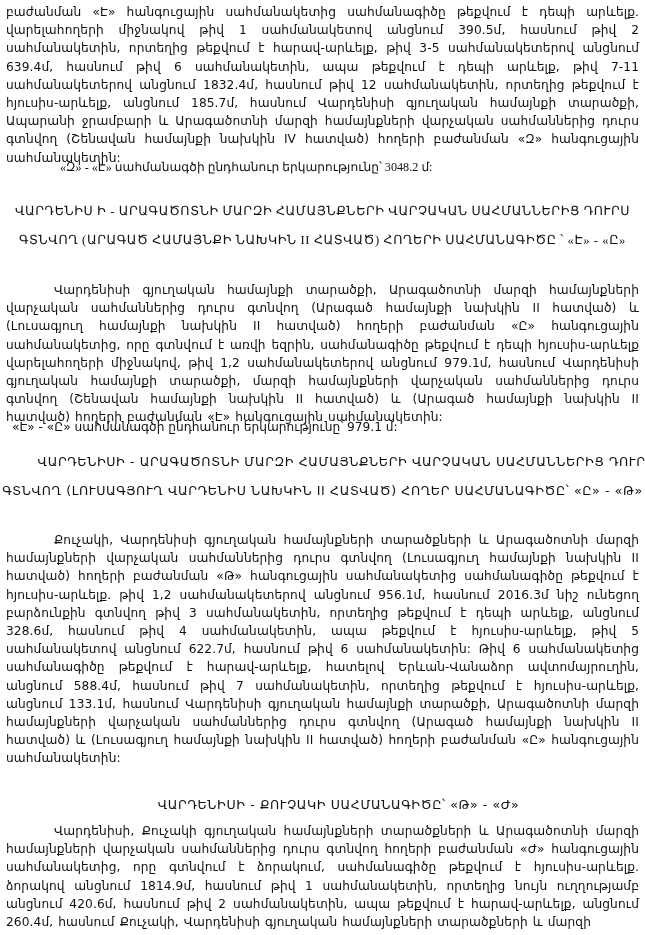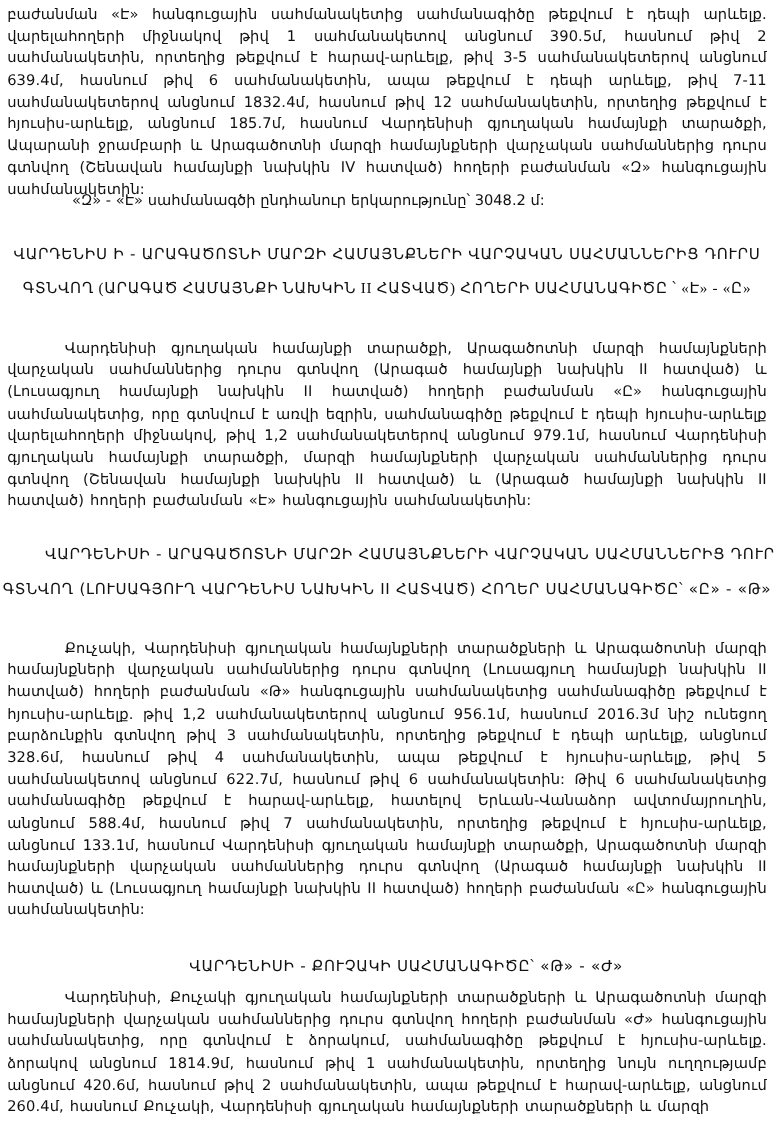--- a/index.html
+++ b/index.html
@@ -25,26 +25,27 @@
     font-size: 12.6px; line-height: 29px; letter-spacing: 0.6px;
     font-weight: normal;
   }
 </style>
 </head>
 <body>
 
 <div class="page">
 
   <div class="para" style="top:3px;">բաժանման «Է» հանգուցային սահմանակետից սահմանագիծը թեքվում է դեպի արևելք. վարելահողերի միջնակով թիվ 1 սահմանակետով անցնում 390.5մ, հասնում թիվ 2 սահմանակետին, որտեղից թեքվում է հարավ-արևելք, թիվ 3-5 սահմանակետերով անցնում 639.4մ, հասնում թիվ 6 սահմանակետին, ապա թեքվում է դեպի արևելք, թիվ 7-11 սահմանակետերով անցնում 1832.4մ, հասնում թիվ 12 սահմանակետին, որտեղից թեքվում է հյուսիս-արևելք, անցնում 185.7մ, հասնում Վարդենիսի գյուղական  համայնքի տարածքի, Ապարանի ջրամբարի և Արագածոտնի մարզի համայնքների վարչական սահմաններից դուրս գտնվող (Շենավան համայնքի նախկին IV հատված) հողերի բաժանման «Զ» հանգուցային սահմանակետին:</div>
-  <div class="length" style="left:60px; top:158px;">«Զ» - «Է» սահմանագծի ընդհանուր երկարությունը՝ 3048.2 մ:</div>
+  <div class="length" style="left:60px; top:158px;font-family:Liberation Serif, serif;">«Զ» - «Է» սահմանագծի ընդհանուր երկարությունը՝ 3048.2 մ:</div>
 
-  <div class="heading" style="top:197px;">ՎԱՐԴԵՆԻՍ Ի - ԱՐԱԳԱԾՈՏՆԻ ՄԱՐԶԻ ՀԱՄԱՅՆՔՆԵՐԻ ՎԱՐՉԱԿԱՆ ՍԱՀՄԱՆՆԵՐԻՑ ԴՈՒՐՍ</div>
+  <div class="heading" style="top:197px;font-family:Liberation Serif, serif;">ՎԱՐԴԵՆԻՍ Ի - ԱՐԱԳԱԾՈՏՆԻ ՄԱՐԶԻ ՀԱՄԱՅՆՔՆԵՐԻ ՎԱՐՉԱԿԱՆ ՍԱՀՄԱՆՆԵՐԻՑ ԴՈՒՐՍ</div>
   <div class="heading" style="top:226px;font-family:Liberation Serif, serif;">ԳՏՆՎՈՂ (ԱՐԱԳԱԾ ՀԱՄԱՅՆՔԻ ՆԱԽԿԻՆ II ՀԱՏՎԱԾ) ՀՈՂԵՐԻ  ՍԱՀՄԱՆԱԳԻԾԸ ՝  «Է» - «Ը»</div>
 
   <div class="para indent" style="top:281px;">Վարդենիսի գյուղական  համայնքի տարածքի, Արագածոտնի մարզի համայնքների վարչական սահմաններից դուրս գտնվող (Արագած համայնքի նախկին II հատված) և (Լուսագյուղ համայնքի նախկին II հատված) հողերի բաժանման «Ը» հանգուցային սահմանակետից, որը գտնվում է առվի եզրին, սահմանագիծը թեքվում է դեպի հյուսիս-արևելք վարելահողերի միջնակով, թիվ 1,2 սահմանակետերով անցնում 979.1մ, հասնում Վարդենիսի գյուղական  համայնքի տարածքի, մարզի համայնքների վարչական սահմաններից դուրս գտնվող (Շենավան համայնքի նախկին II հատված) և (Արագած համայնքի նախկին II հատված) հողերի բաժանման «Է» հանգուցային սահմանակետին:</div>
+  <div class="length" style="left:12px; top:418px;">«Է» - «Ը» սահմանագծի ընդհանուր երկարությունը՝  979.1 մ:</div>
 
   <div class="heading" style="top:447px;margin-left:24px;">ՎԱՐԴԵՆԻՍԻ - ԱՐԱԳԱԾՈՏՆԻ ՄԱՐԶԻ ՀԱՄԱՅՆՔՆԵՐԻ ՎԱՐՉԱԿԱՆ ՍԱՀՄԱՆՆԵՐԻՑ ԴՈՒՐՍ</div>
   <div class="heading" style="top:476px;">ԳՏՆՎՈՂ (ԼՈՒՍԱԳՅՈՒՂ ՎԱՐԴԵՆԻՍ ՆԱԽԿԻՆ II ՀԱՏՎԱԾ) ՀՈՂԵՐ ՍԱՀՄԱՆԱԳԻԾԸ՝  «Ը» - «Թ»</div>
 
   <div class="para indent" style="top:531px;">Քուչակի, Վարդենիսի գյուղական  համայնքների տարածքների և Արագածոտնի մարզի համայնքների վարչական սահմաններից դուրս գտնվող (Լուսագյուղ համայնքի նախկին II հատված) հողերի բաժանման «Թ» հանգուցային սահմանակետից սահմանագիծը թեքվում է հյուսիս-արևելք. թիվ 1,2 սահմանակետերով անցնում 956.1մ, հասնում 2016.3մ նիշ ունեցող բարձունքին գտնվող թիվ 3 սահմանակետին, որտեղից թեքվում է դեպի արևելք, անցնում 328.6մ, հասնում թիվ 4 սահմանակետին, ապա թեքվում է հյուսիս-արևելք, թիվ 5 սահմանակետով անցնում 622.7մ, հասնում թիվ 6 սահմանակետին: Թիվ 6 սահմանակետից սահմանագիծը թեքվում է հարավ-արևելք, հատելով Երևան-Վանաձոր ավտոմայրուղին, անցնում 588.4մ, հասնում թիվ 7 սահմանակետին, որտեղից թեքվում է հյուսիս-արևելք, անցնում 133.1մ, հասնում Վարդենիսի գյուղական  համայնքի տարածքի, Արագածոտնի մարզի համայնքների վարչական սահմաններից դուրս գտնվող (Արագած համայնքի նախկին II հատված) և (Լուսագյուղ համայնքի նախկին II հատված) հողերի բաժանման «Ը» հանգուցային սահմանակետին:</div>
 
   <div class="heading" style="top:790px;padding-left:16px;">ՎԱՐԴԵՆԻՍԻ - ՔՈՒՉԱԿԻ ՍԱՀՄԱՆԱԳԻԾԸ՝ «Թ» - «Ժ»</div>
 
   <div class="para indent" style="top:822px;">Վարդենիսի, Քուչակի գյուղական  համայնքների տարածքների և Արագածոտնի մարզի համայնքների վարչական սահմաններից դուրս գտնվող հողերի բաժանման «Ժ» հանգուցային սահմանակետից, որը գտնվում է ձորակում, սահմանագիծը թեքվում է հյուսիս-արևելք. ձորակով անցնում 1814.9մ, հասնում թիվ 1 սահմանակետին, որտեղից նույն ուղղությամբ անցնում 420.6մ, հասնում թիվ 2 սահմանակետին, ապա թեքվում է հարավ-արևելք, անցնում 260.4մ, հասնում Քուչակի, Վարդենիսի գյուղական  համայնքների տարածքների և մարզի</div>
 

